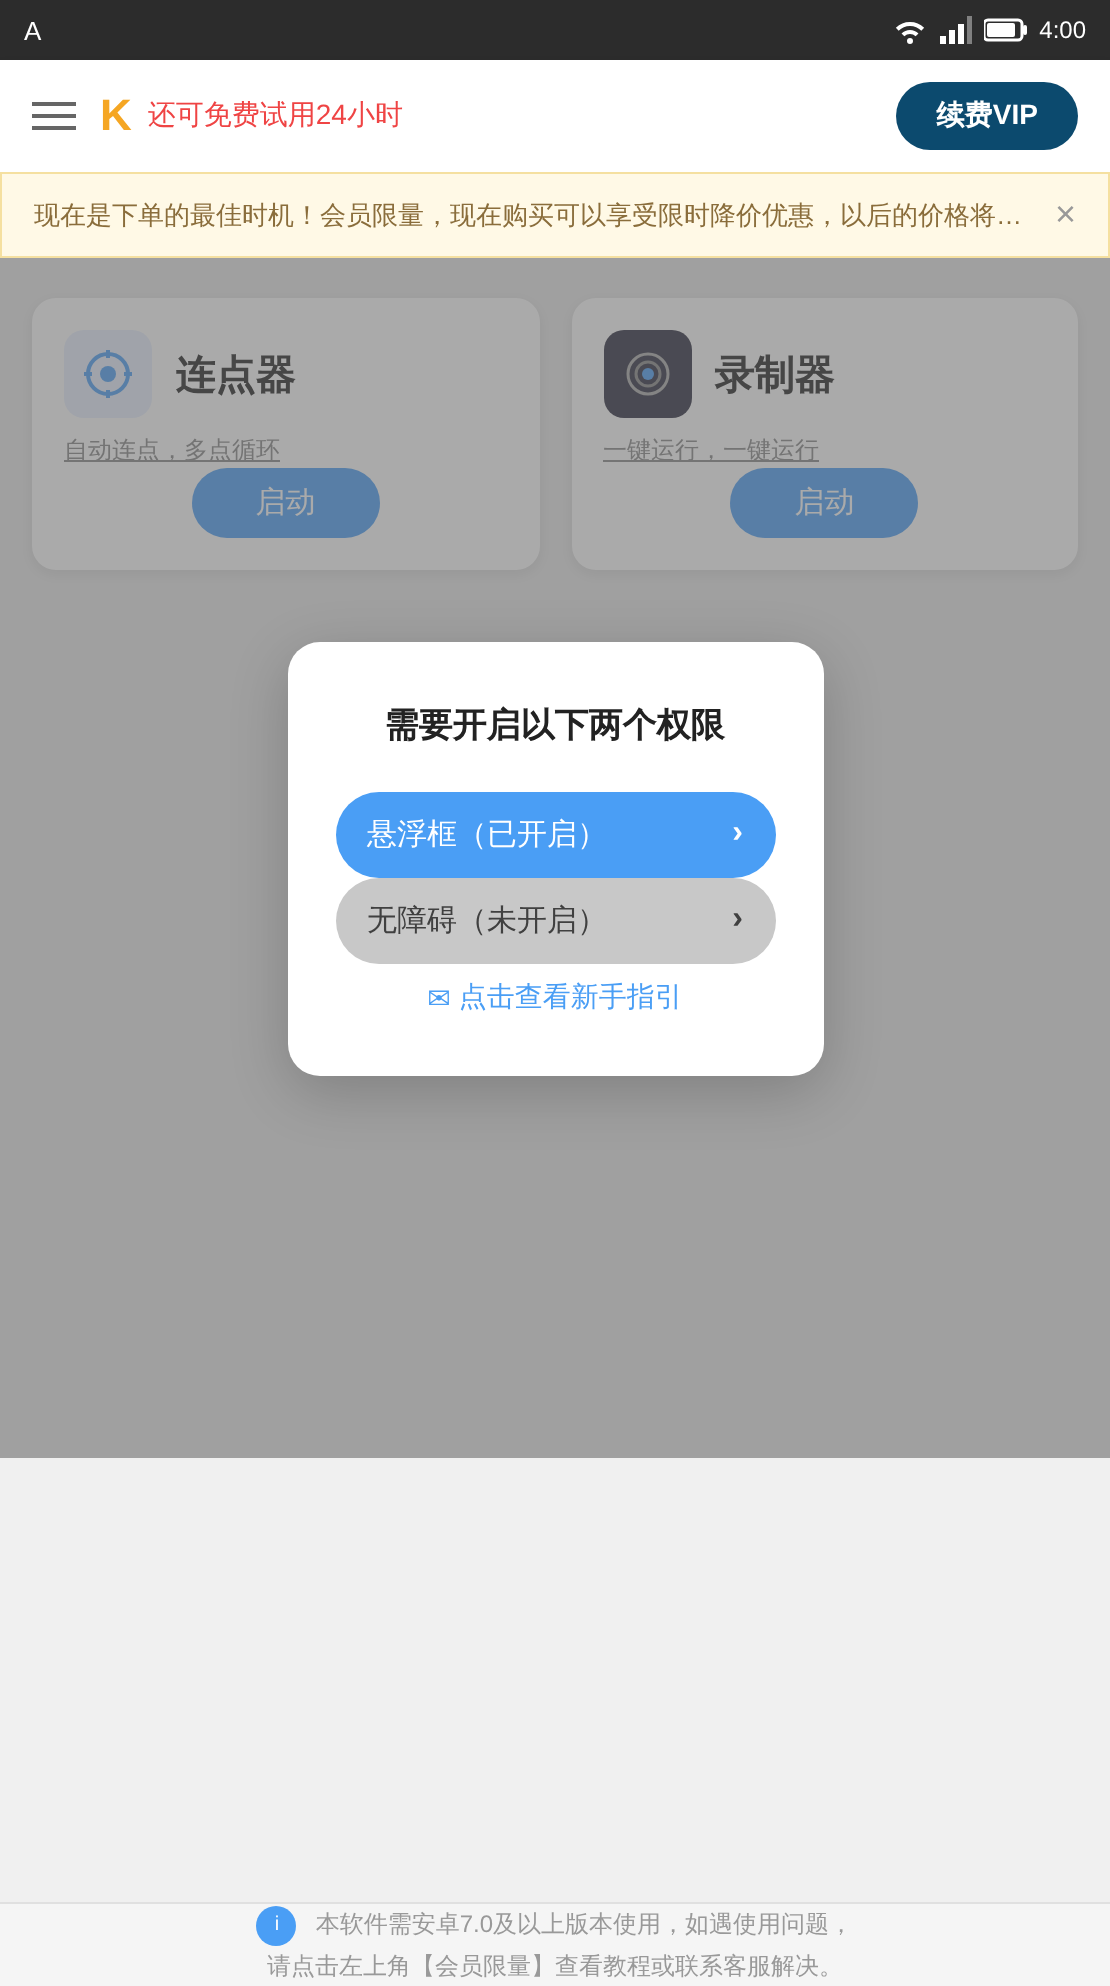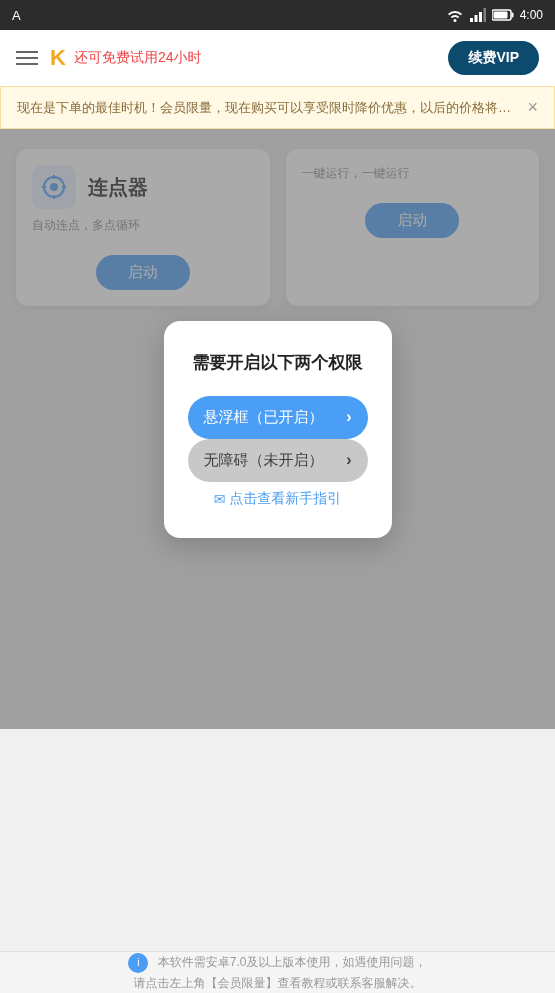--- a/index.html
+++ b/index.html
@@ -150,21 +150,22 @@
     .card-icon-blue { background: #e8f0fe; }
     .card-icon-dark { background: #2c2c3e; }
     .card-title {
       font-size: 20px;
       font-weight: bold;
       color: #222;
     }
     .card-desc {
       font-size: 12px;
       color: #888;
-      margin-bottom: 21px;
+      margin-bottom: 0;
+      text-decoration: underline;
     }
     .card-btn {
       background: #4a9ef5;
       color: white;
       border: none;
       border-radius: 20px;
       padding: 8px 32px;
       font-size: 15px;
       cursor: pointer;
       display: block;
@@ -204,21 +205,21 @@
       background: rgba(100,100,100,0.55);
       display: flex;
       align-items: center;
       justify-content: center;
       z-index: 100;
     }
     .dialog {
       background: white;
       border-radius: 16px;
       padding: 30px 24px;
-      width: 228px;
+      width: 268px;
       box-shadow: 0 8px 30px rgba(0,0,0,0.2);
       text-align: center;
     }
     .dialog-title {
       font-size: 17px;
       font-weight: bold;
       color: #222;
       margin-bottom: 22px;
     }
     .dialog-btn {
@@ -347,20 +348,30 @@
             <line x1="22" y1="14" x2="26" y2="14" stroke="#4a9ef5" stroke-width="2"></line>
           </svg>
         </div>
         <span class="card-title">连点器</span>
       </div>
       <div class="card-desc">自动连点，多点循环</div>
       <button class="card-btn">启动</button>
     </div>
 
     <div class="card">
+      <div class="card-header">
+        <div class="card-icon card-icon-dark">
+          <svg width="28" height="28" viewBox="0 0 28 28">
+            <circle cx="14" cy="14" r="10" fill="none" stroke="#aaa" stroke-width="1.5"></circle>
+            <circle cx="14" cy="14" r="6" fill="none" stroke="#888" stroke-width="1.5"></circle>
+            <circle cx="14" cy="14" r="3" fill="#4a9ef5"></circle>
+          </svg>
+        </div>
+        <span class="card-title">录制器</span>
+      </div>
       <div class="card-desc">一键运行，一键运行</div>
       <button class="card-btn">启动</button>
     </div>
   </div>
 
   <div class="empty-state">
     <div class="empty-icon">
       <svg width="80" height="60" viewBox="0 0 80 60">
         <rect x="2" y="2" width="76" height="56" rx="4" fill="none" stroke="#bbb" stroke-width="3"></rect>
         <line x1="2" y1="18" x2="78" y2="18" stroke="#bbb" stroke-width="2"></line>

